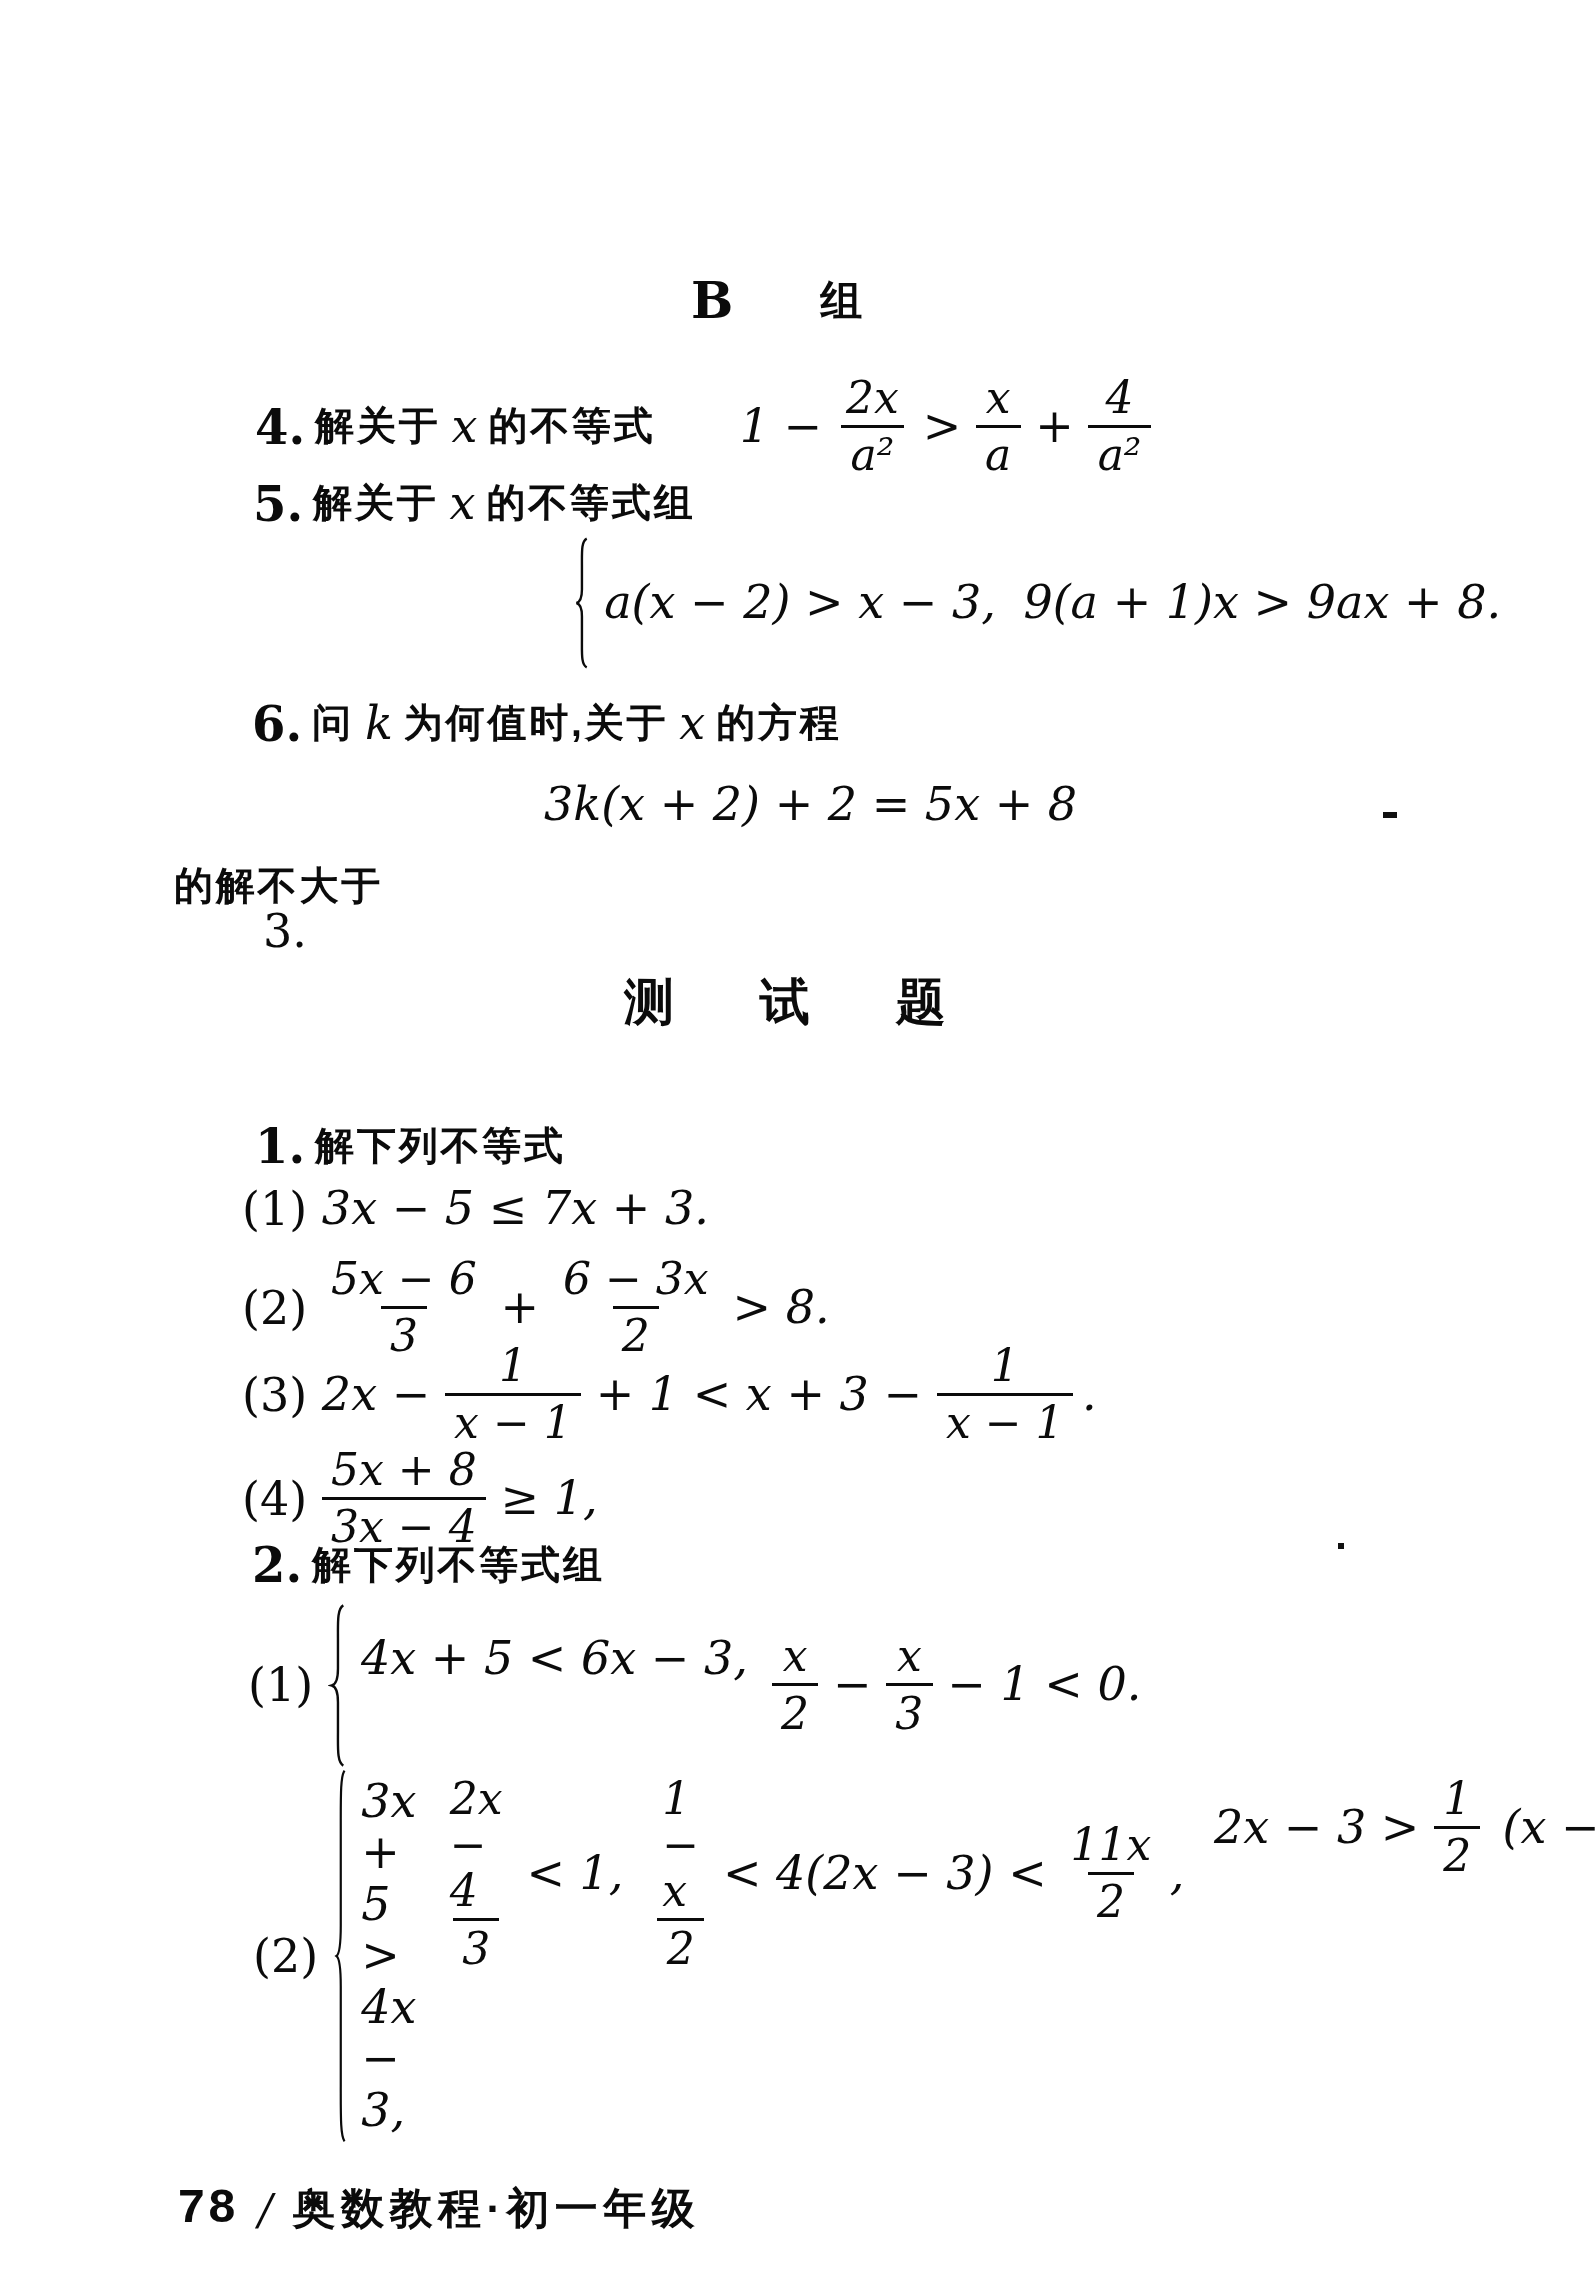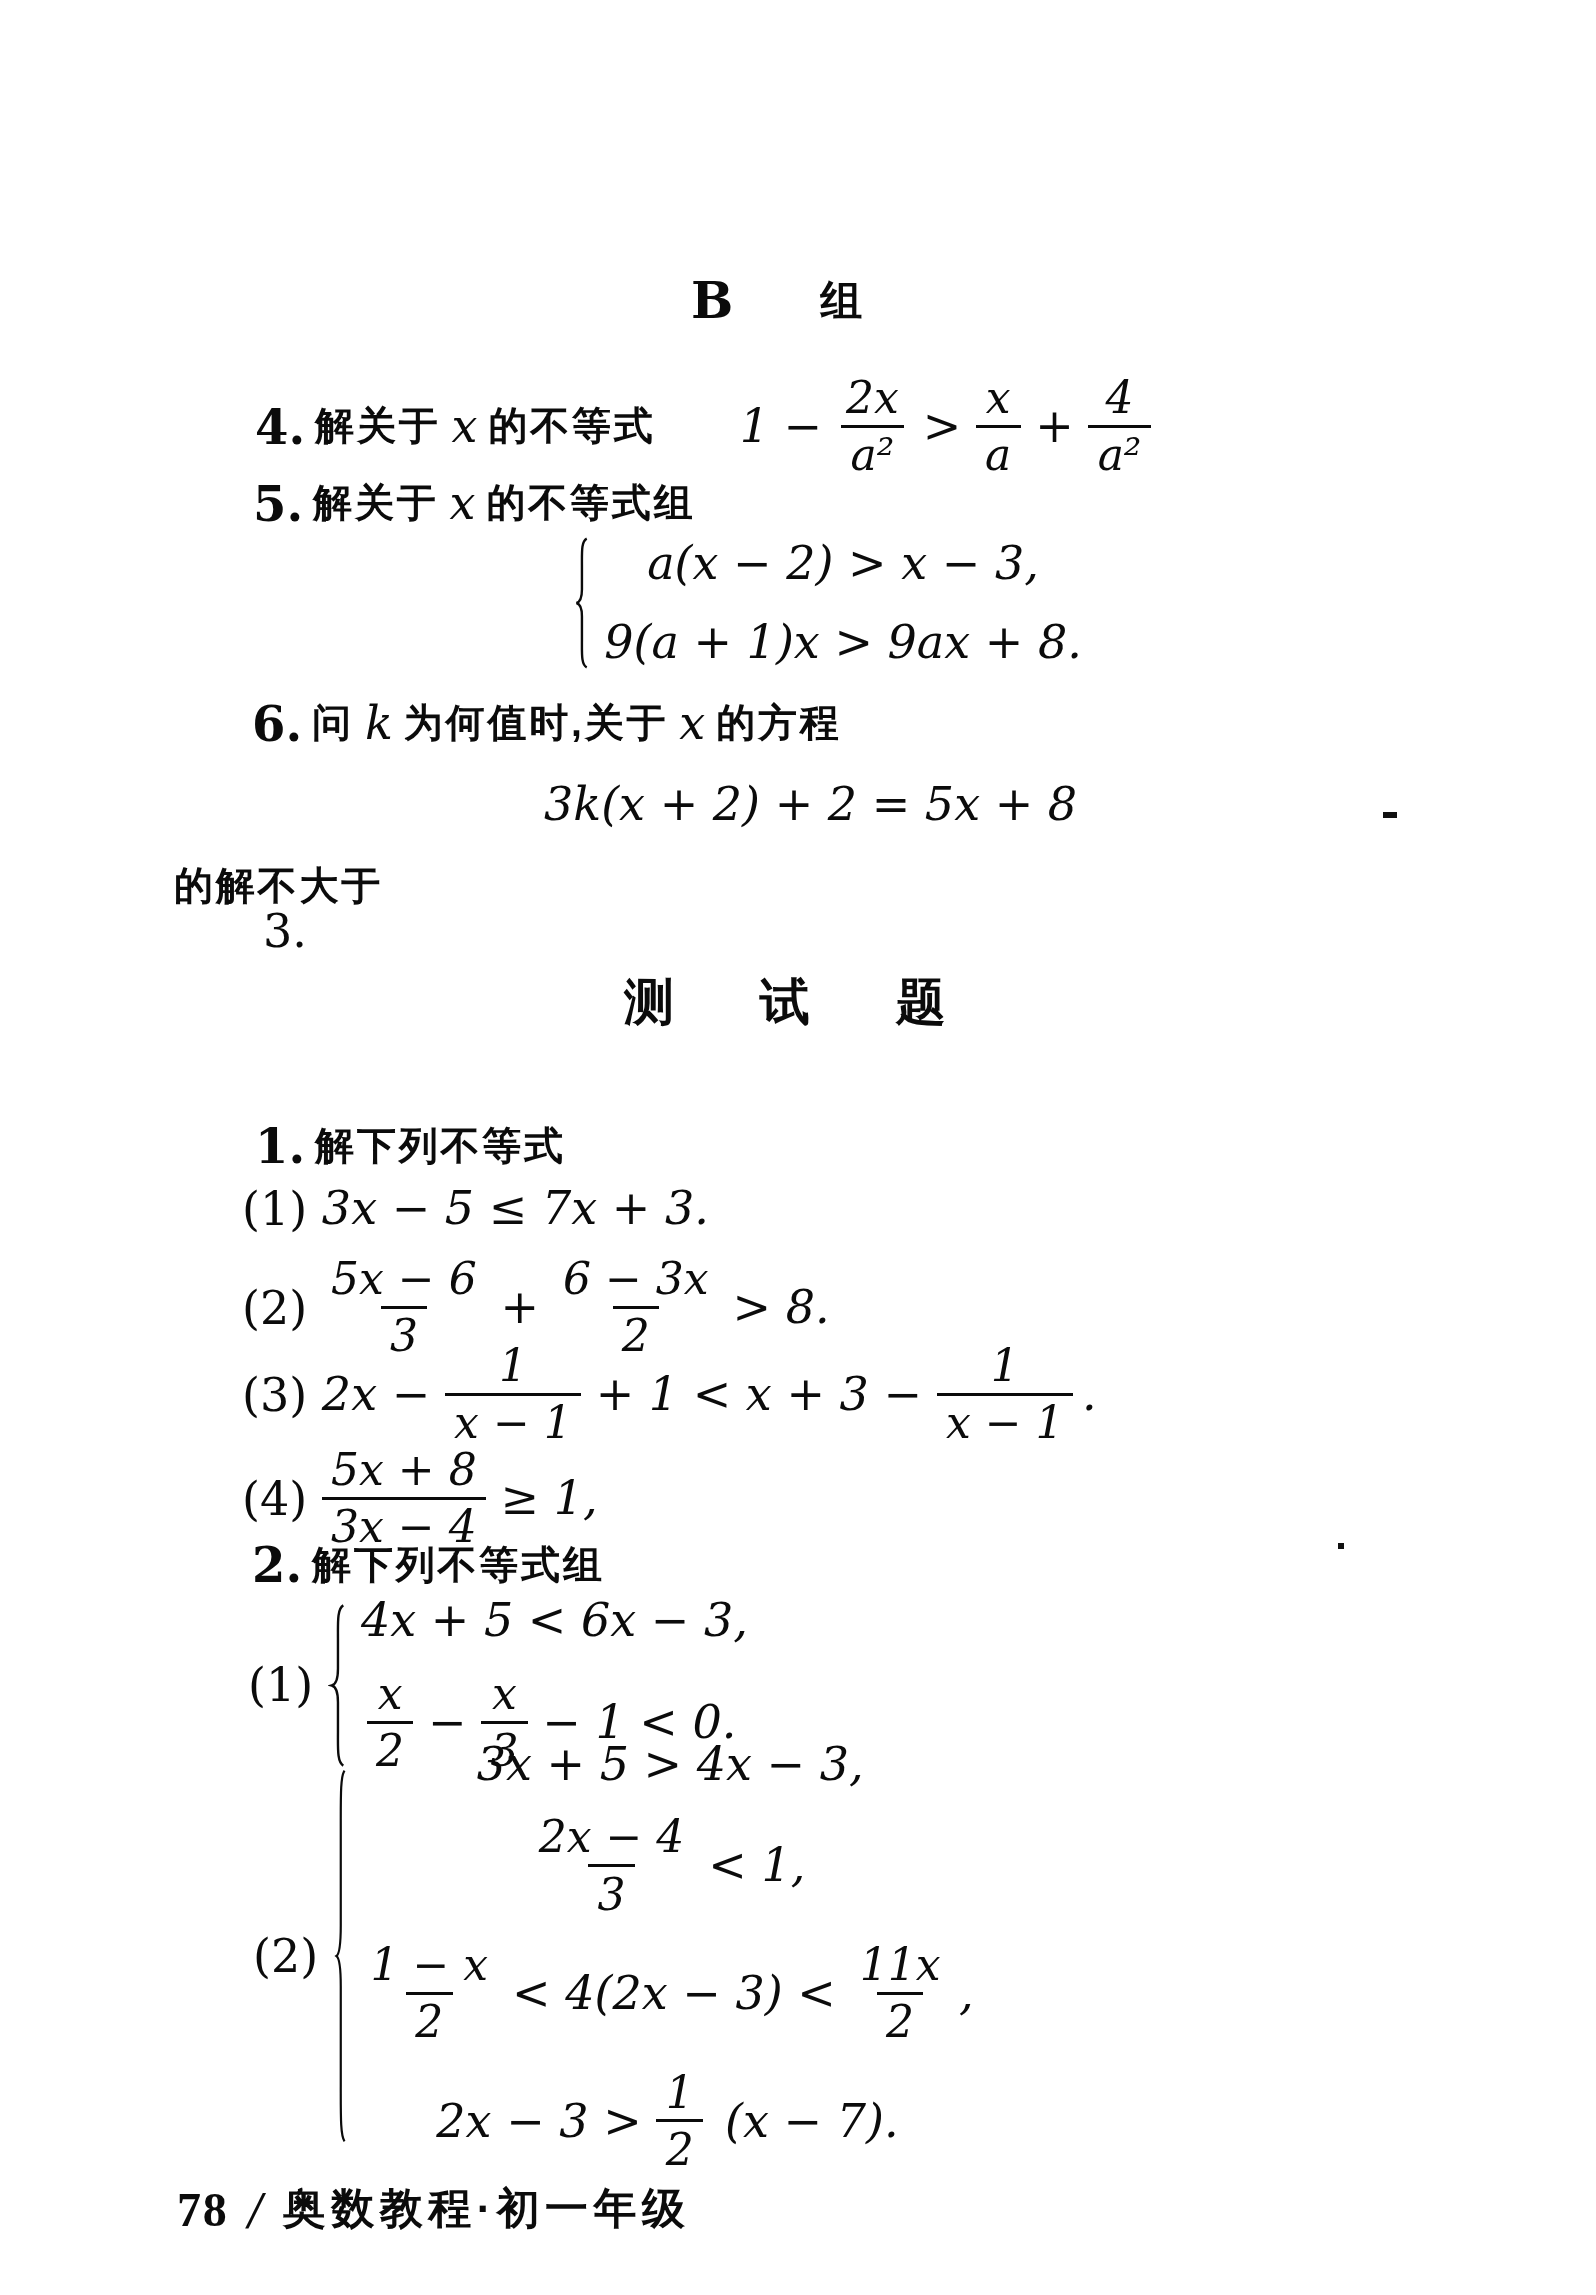--- a/index.html
+++ b/index.html
@@ -26,26 +26,26 @@
 
   
   .frac{display:inline-flex;flex-direction:column;align-items:center;margin:0 9.2px;}
   .mrow > .frac:first-child{margin-left:0;}
   .ft{font-size:44px;line-height:1.05;padding:0 9.2px 3.7px;}
   .fb{font-size:44px;line-height:1.05;border-top:3.7px solid #0b0b0b;padding:4.6px 9.2px 0;}
 
   
   .brace{flex:0 0 auto;margin-right:14.7px;}
 
-  .syslines{display:flex;flex-direction:column;align-items:center;}
+  .syslines{display:flex;align-items:flex-start;}
   .ml18{margin-left:10px;}
   .mlv{margin:0 11px;}
 
   .footer-slash{font-family:"DejaVu Serif",serif;font-style:italic;font-size:42px;margin:0 20px;}
-  .footer-page{font-family:Liberation Serif, serif;font-weight:700;font-size:48px;letter-spacing:1.8px;}
+  .footer-page{font-family:Liberation Mono, monospace;font-weight:700;font-size:48px;letter-spacing:1.8px;}
   .footer-title{font-family:"Liberation Sans",sans-serif;font-weight:700;font-size:43px;letter-spacing:5.5px;}
 
   .speck{position:absolute;background:#111;}
 </style>
 </head>
 <body>
 
 <div class="page">
 
   <section class="abs hrow" style="left:691px;top:273px;gap:87px;">

